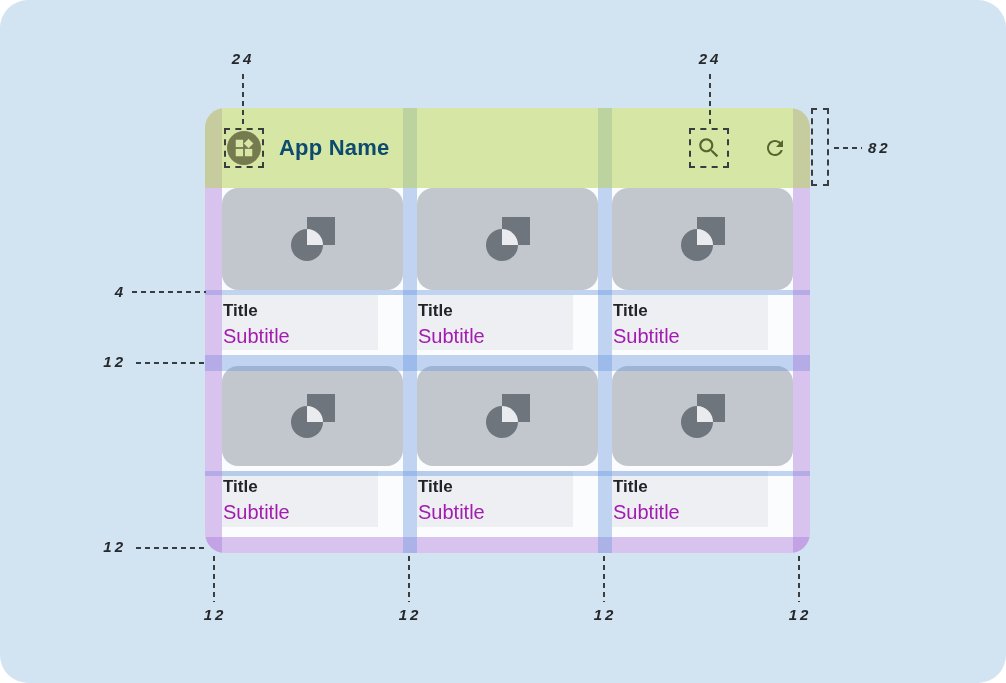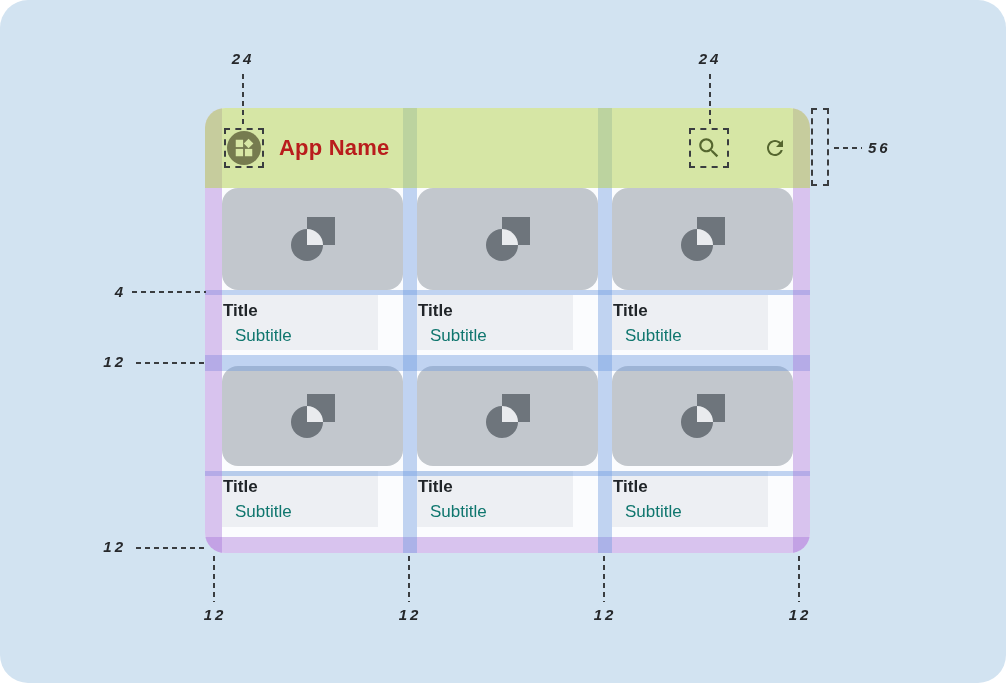--- a/index.html
+++ b/index.html
@@ -9,36 +9,36 @@
   .mock{position:absolute;left:205px;top:108px;width:605px;height:445px;border-radius:20px;overflow:hidden;background:#FBFCFE;}
   .col{position:absolute;top:80px;width:156px;}
   .col.c1{left:17px}.col.c2{left:212px}.col.c3{left:407px}
   .card-img{width:181px;border-radius:16px;background:#C2C7CD;display:flex;align-items:center;justify-content:center;}
   .img-r1{height:102px}.img-r2{height:100px}
   .gap4{height:5px}
   .card-text{background:#EDEFF3;padding:4px 0 0 1px;box-sizing:border-box;}
   .txt-r1{height:55px}.txt-r2{height:56px}
   .rowgap{height:16px}
   .card-title{font-size:17px;font-weight:700;color:#212529;line-height:24px;}
-  .card-subtitle{font-size:17px;font-weight:400;color:#0f766e;line-height:26px;padding-left:12px;}
+  .card-subtitle{font-size:20px;font-weight:400;color:#a21caf;line-height:26px;}
 
   
   .hband{position:absolute;left:0;width:605px;background:rgba(110,155,225,0.42);}
   .hb4a{top:182px;height:5px}.hb12{top:247px;height:16px}.hb4b{top:363px;height:5px}
   .hband.purple{top:429px;height:16px;background:rgba(167,117,217,0.42);}
   .vband{position:absolute;top:0;height:445px;}
   .vband.purple{width:17px;background:rgba(167,117,217,0.42);}
   .vband.blue{width:14px;background:rgba(110,155,225,0.42);}
   .vm-l{left:0}.vg-1{left:198px}.vg-2{left:393px}.vm-r{left:588px}
 
   
   .appbar{position:absolute;left:0;top:0;width:605px;height:80px;background:rgba(184,211,91,0.55);}
   .logo-box{position:absolute;left:19px;top:20px;width:40px;height:40px;box-sizing:border-box;border:2px dashed #3A3D40;display:flex;align-items:center;justify-content:center;}
   .logo-circle{width:34px;height:34px;border-radius:50%;background:#767B4F;display:flex;align-items:center;justify-content:center;}
-  .app-title{position:absolute;left:74px;top:0;height:80px;display:flex;align-items:center;font-size:22px;font-weight:600;color:#b91c1c;letter-spacing:.2px;}
+  .app-title{position:absolute;left:74px;top:0;height:80px;display:flex;align-items:center;font-size:22px;font-weight:600;color:#0c4a6e;letter-spacing:.2px;}
   .search-box{position:absolute;left:484px;top:20px;width:40px;height:40px;box-sizing:border-box;border:2px dashed #3A3D40;display:flex;align-items:center;justify-content:center;}
   .refresh-btn{position:absolute;left:558px;top:28px;width:24px;height:24px;}
 
   
   .lbl{position:absolute;font-size:15px;font-weight:600;color:#26282B;letter-spacing:3px;line-height:18px;font-style:italic;}
   .lbl.center{text-align:center}.lbl.right{text-align:right}
   .dash-h{position:absolute;height:2px;background:repeating-linear-gradient(90deg,#3A3D40 0 5px,transparent 5px 9px);}
   .dash-v{position:absolute;width:2px;background:repeating-linear-gradient(180deg,#3A3D40 0 5px,transparent 5px 9px);}
   .bracket{position:absolute;left:811px;top:108px;width:18px;height:78px;box-sizing:border-box;border:2px dashed #3A3D40;}
 </style>
@@ -169,21 +169,21 @@
   </div>
 
   <div class="lbl center" style="left:225px;top:50px;width:36px">24</div>
   <div class="dash-v" style="left:242px;top:74px;height:52px"></div>
 
   <div class="lbl center" style="left:692px;top:50px;width:36px">24</div>
   <div class="dash-v" style="left:709px;top:74px;height:52px"></div>
 
   <div class="bracket"></div>
   <div class="dash-h" style="left:834px;top:147px;width:28px"></div>
-  <div class="lbl" style="left:868px;top:139px">56</div>
+  <div class="lbl" style="left:868px;top:139px">82</div>
 
   <div class="lbl right" style="left:90px;top:283px;width:36px">4</div>
   <div class="dash-h" style="left:132px;top:291px;width:74px"></div>
 
   <div class="lbl right" style="left:86px;top:353px;width:40px">12</div>
   <div class="dash-h" style="left:136px;top:362px;width:70px"></div>
 
   <div class="lbl right" style="left:90px;top:538px;width:36px">12</div>
   <div class="dash-h" style="left:136px;top:547px;width:70px"></div>
 

